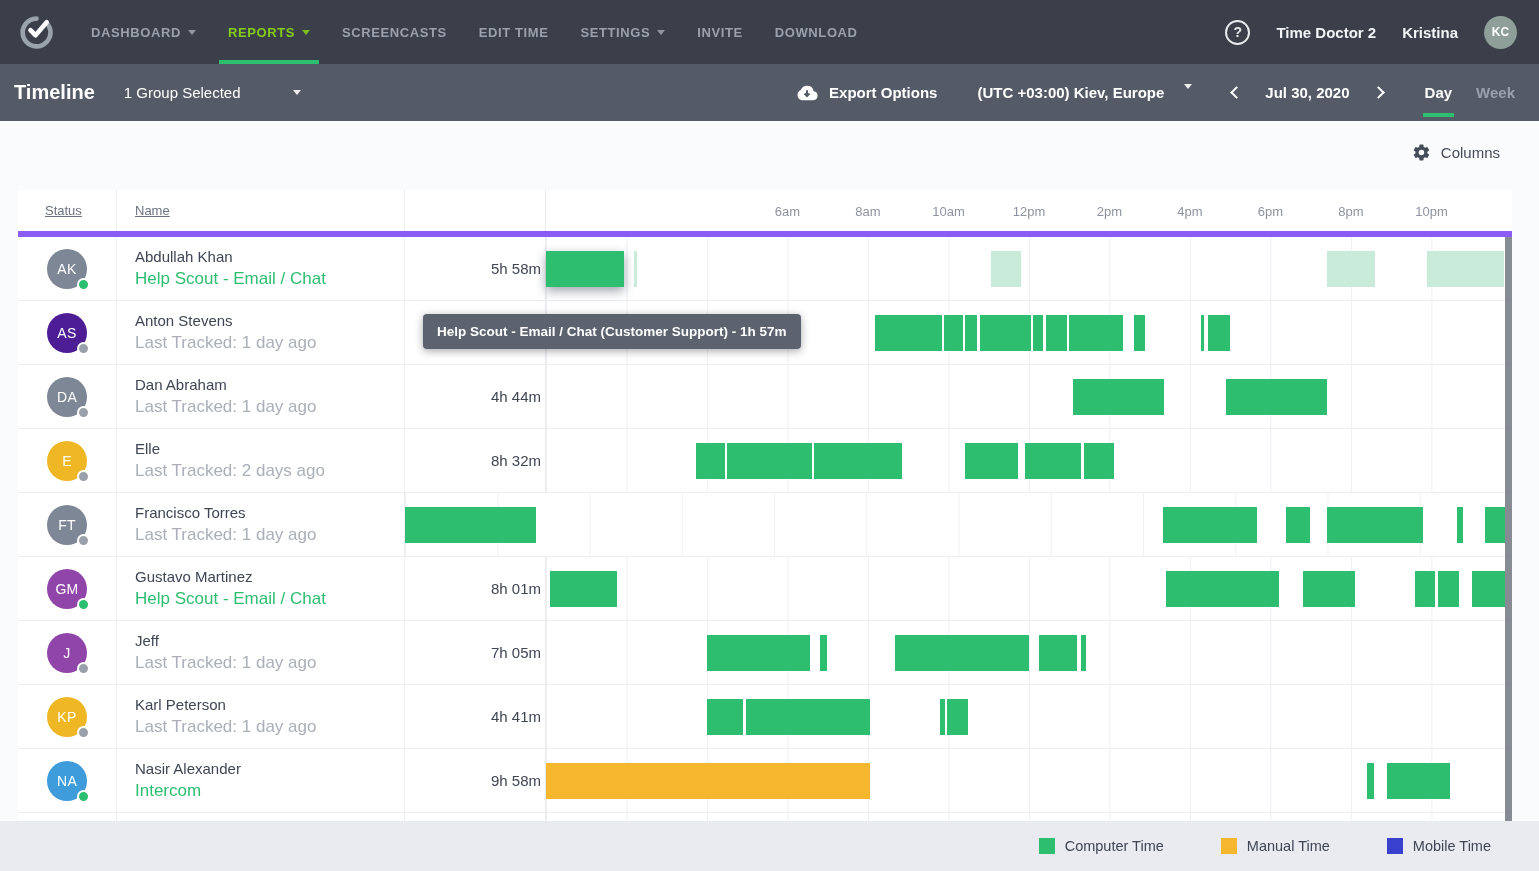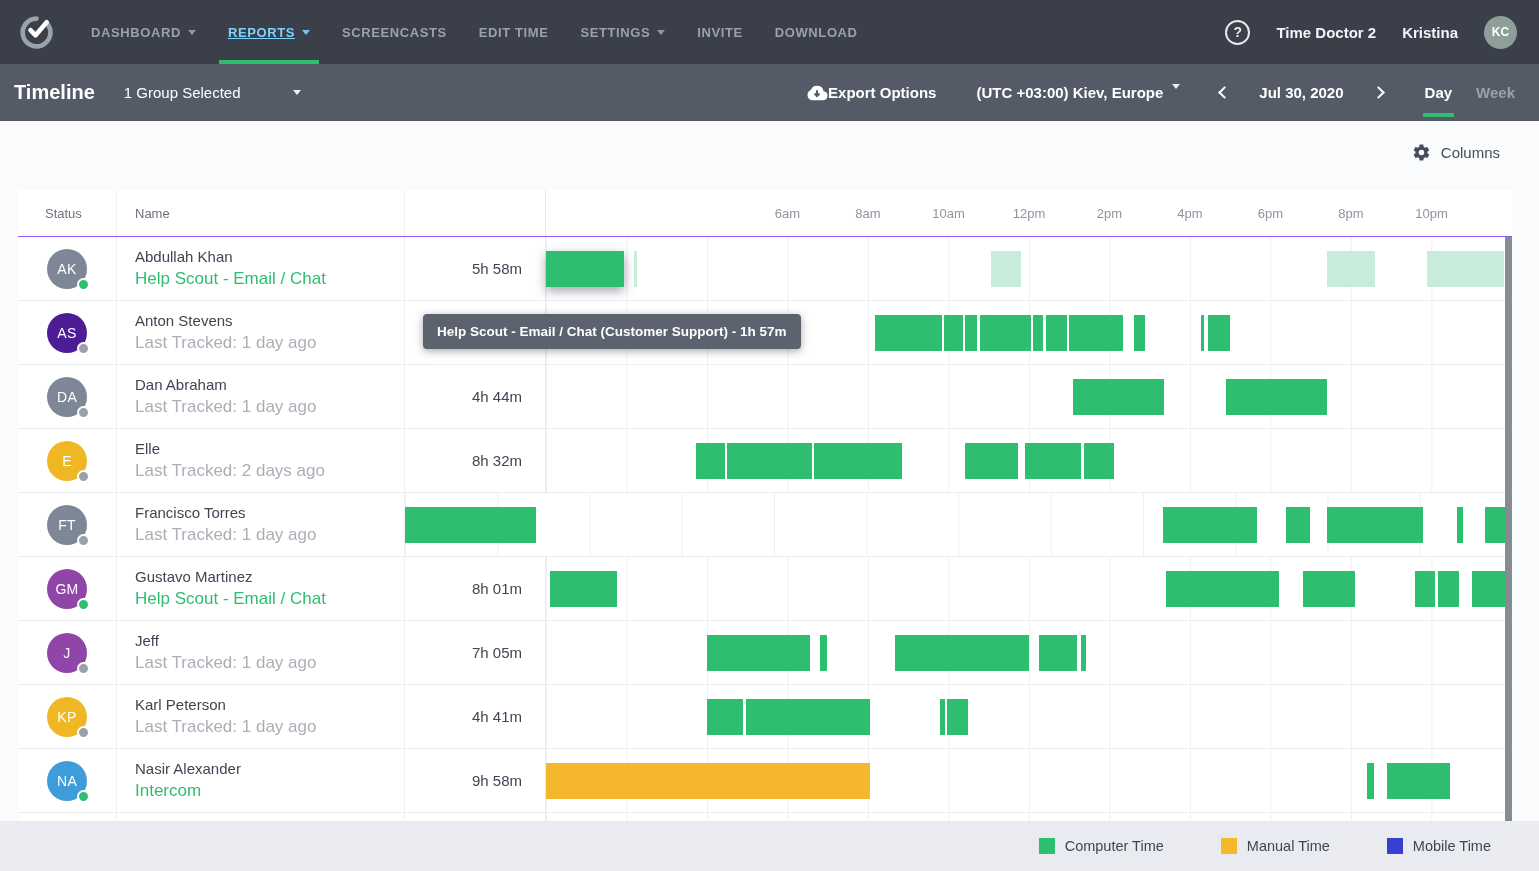--- a/index.html
+++ b/index.html
@@ -11,74 +11,74 @@
     overflow:hidden;
     color:#3f4553;
   }
 
   
   .topnav { height:64px; background:#3a3f4a; display:flex; align-items:center; }
   .logo { margin:0 20px 0 18px; width:37px; height:37px; flex:none; }
   .nav-items { display:flex; height:100%; align-items:center; }
   .nav-item { display:flex; align-items:center; gap:7px; padding:0 16px; height:100%;
     font-size:13px; font-weight:700; letter-spacing:.6px; color:#9aa1ac; position:relative; cursor:pointer; }
-  .nav-item.active { color:#7dd3fc;text-decoration:underline; }
+  .nav-item.active { color:#84cc16; }
   .nav-item.active::after { content:""; position:absolute; left:7px; right:7px; bottom:0; height:4px; background:#2dbe70; }
   .chev { width:0; height:0; border-left:4.5px solid transparent; border-right:4.5px solid transparent; border-top:5px solid currentColor; opacity:.9; }
   .topnav-right { margin-left:auto; display:flex; align-items:center; gap:26px; padding-right:22px; }
   .help-circle { width:25px; height:25px; border-radius:50%; border:2px solid #e8eaee; color:#e8eaee;
     display:flex; align-items:center; justify-content:center; font-size:14px; font-weight:700; cursor:pointer; }
   .product-name, .user-name { color:#f2f4f7; font-size:15px; font-weight:700; }
   .user-name { font-weight:700; }
   .avatar-kc { width:33px; height:33px; border-radius:50%; background:#8e9e99; color:#ffffff;
     font-size:12px; font-weight:700; display:flex; align-items:center; justify-content:center; cursor:pointer; }
 
   
   .toolbar { height:57px; background:#545a66; display:flex; align-items:center; color:#fff; }
   .tb-title { font-size:20px; font-weight:700; margin-left:14px; }
   .tb-group { margin-left:29px; display:flex; align-items:center; gap:52px; font-size:15px; font-weight:400; cursor:pointer; }
   .toolbar-right { margin-left:auto; display:flex; align-items:center; gap:40px; padding-right:24px; }
-  .tb-item { display:flex; align-items:flex-start; font-weight:700; font-size:15px; cursor:pointer; }
-  .date-nav { display:flex; align-items:center; gap:30px; }
+  .tb-item { display:flex; align-items:flex-start; gap:11px; font-weight:700; font-size:15px; cursor:pointer; }
+  .date-nav { display:flex; align-items:center; gap:24px; }
   .arrow { width:9px; height:9px; border-left:2.5px solid #fff; border-bottom:2.5px solid #fff; cursor:pointer; }
   .arrow.left { transform:rotate(45deg); }
   .arrow.right { transform:rotate(-135deg); }
   .date-label { font-size:15px; font-weight:700; }
   .view-tabs { display:flex; gap:24px; margin-left:2px; }
   .view-tab { position:relative; height:53px; display:flex; align-items:center; font-weight:700; font-size:15px; cursor:pointer; }
   .view-tab.active::after { content:""; position:absolute; left:-2px; right:-2px; bottom:2px; height:4px; background:#2dbe70; }
   .view-tab.inactive { color:#9aa1ac; }
 
   
   .content { position:relative; height:712px; }
   .columns-btn { position:absolute; top:22px; right:39px; display:flex; gap:10px; align-items:center;
     color:#454c59; font-size:15px; font-weight:400; cursor:pointer; }
 
   .table { position:absolute; top:69px; left:18px; width:1494px; background:#ffffff; border-bottom:2px solid #c9ccd4; }
-  .thead { height:47px; display:flex; border-bottom:1px solid #8b5cf6; font-size:13px; color:#6b7380; background:#fff; }
+  .thead { height:47px; display:flex; border-bottom:6px solid #8b5cf6; font-size:13px; color:#6b7380; background:#fff;text-decoration:underline; }
   .th { display:flex; align-items:center; }
   .col-status { width:99px; flex:none; border-right:1px solid #eef0f3; }
   .col-name   { width:288px; flex:none; padding-left:18px; border-right:1px solid #eef0f3; }
   .col-time   { width:141px; flex:none; border-right:1px solid #e9ebef; }
   .col-timeline { flex:1; position:relative; }
   .th.col-status { padding-left:27px; }
   .hour-label { position:absolute; top:50%; transform:translate(-50%,-50%); font-size:13px; color:#8d94a0; }
 
   .row { height:64px; display:flex; border-bottom:1px solid #eceef2; background:#fff; }
   .cell-status { width:99px; flex:none; display:flex; align-items:center; justify-content:center; border-right:1px solid #eef0f3; }
   .avatar { width:40px; height:40px; border-radius:50%; color:#fff; font-size:14px;
     display:flex; align-items:center; justify-content:center; position:relative; letter-spacing:.3px; }
   .status-dot { position:absolute; right:-3px; bottom:-2px; width:13px; height:13px; border-radius:50%;
     border:2.5px solid #ffffff; background:#9aa0a8; }
   .status-dot.online { background:#2dbe70; }
   .cell-name { width:288px; flex:none; padding-left:18px; display:flex; flex-direction:column; justify-content:center; gap:4px; border-right:1px solid #eef0f3; }
   .person-name { font-size:15px; color:#3f4553; }
   .person-sub { font-size:17px; color:#abafb8; }
   .person-sub.project { color:#2dbe70; }
-  .cell-time { width:141px; flex:none; display:flex; align-items:center; justify-content:flex-end; padding-right:23px;
+  .cell-time { width:141px; flex:none; display:flex; align-items:center; justify-content:flex-end; padding-right:4px;
     font-size:15px; color:#3f4553; border-right:1px solid #e9ebef; }
   .cell-timeline { flex:1; position:relative;
     background-image:linear-gradient(to right, #eef0f4 1px, transparent 1px);
     background-size:calc(100%/12) 100%; }
   .bar { position:absolute; top:14px; height:36px; }
   .bar.computer { background:#2dbe70; }
   .bar.computer_light { background:#c8ecd9; }
   .bar.manual { background:#f4b72e; }
   .bar.hovered { box-shadow:0 4px 10px rgba(45,55,75,.45); }
 

